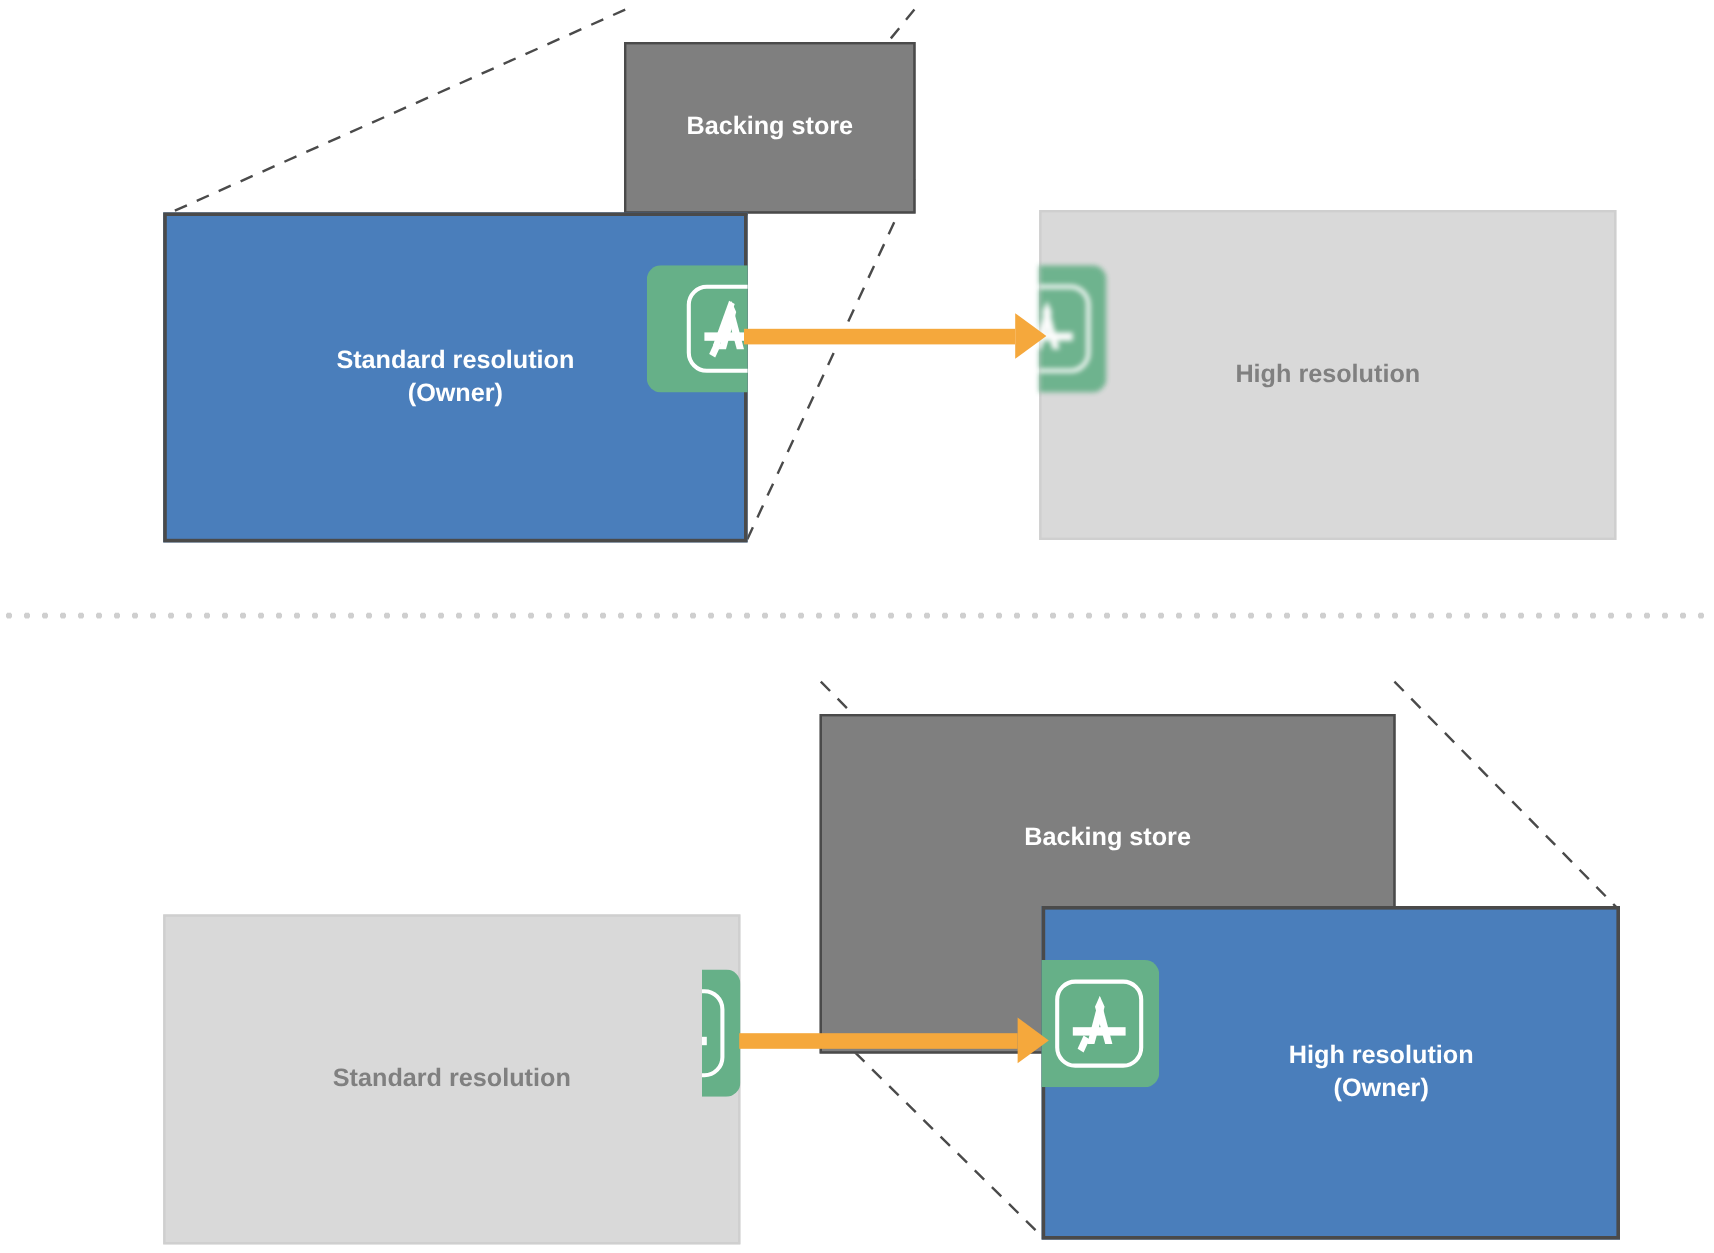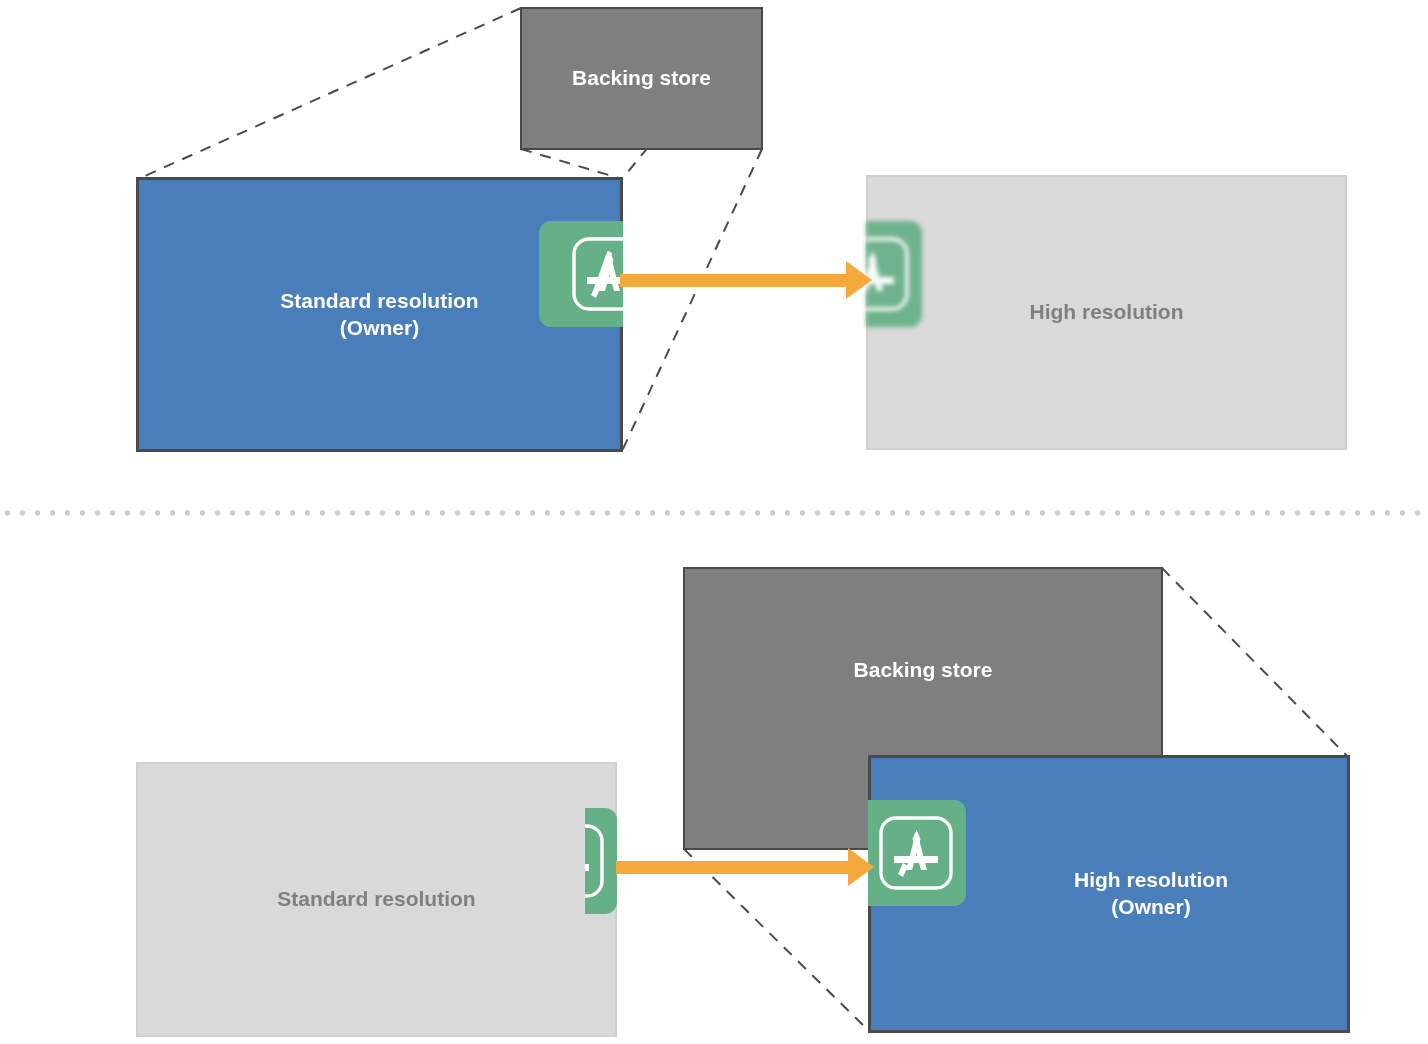--- a/index.html
+++ b/index.html
@@ -7,21 +7,21 @@
   .stage{position:relative;width:1428px;height:1044px;background:#ffffff;}
 
   .box{position:absolute;box-sizing:border-box;display:flex;align-items:center;justify-content:center;text-align:center;}
   .box .label{line-height:1.28;pointer-events:none;}
 
   
   .box.blue{background:#4A7EBB;border:3px solid #4A4A4A;}
   .box.blue .label{color:#ffffff;font-weight:bold;font-size:21px;}
 
   
-  .box.store{background:#7F7F7F;border:2px solid #4A4A4A;}
+  .box.store{background:#7F7F7F;border:2px solid #4A4A4A;margin-top:28px;}
   .box.store .label{color:#ffffff;font-weight:bold;font-size:21px;}
 
   
   .box.ghost{background:#D9D9D9;border:2px solid #CFCFCF;}
   .box.ghost .label{color:#808080;font-weight:bold;font-size:21px;}
 
   
   .lines{position:absolute;left:0;top:0;width:1428px;height:1044px;pointer-events:none;}
 
   

